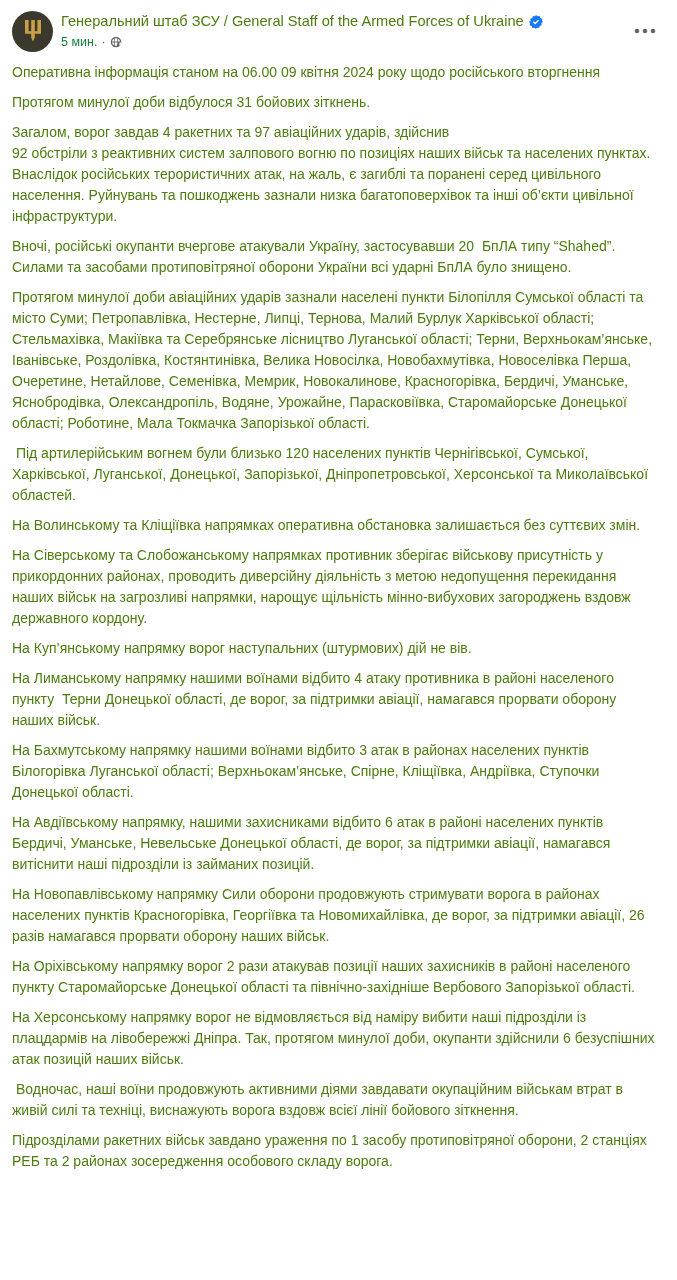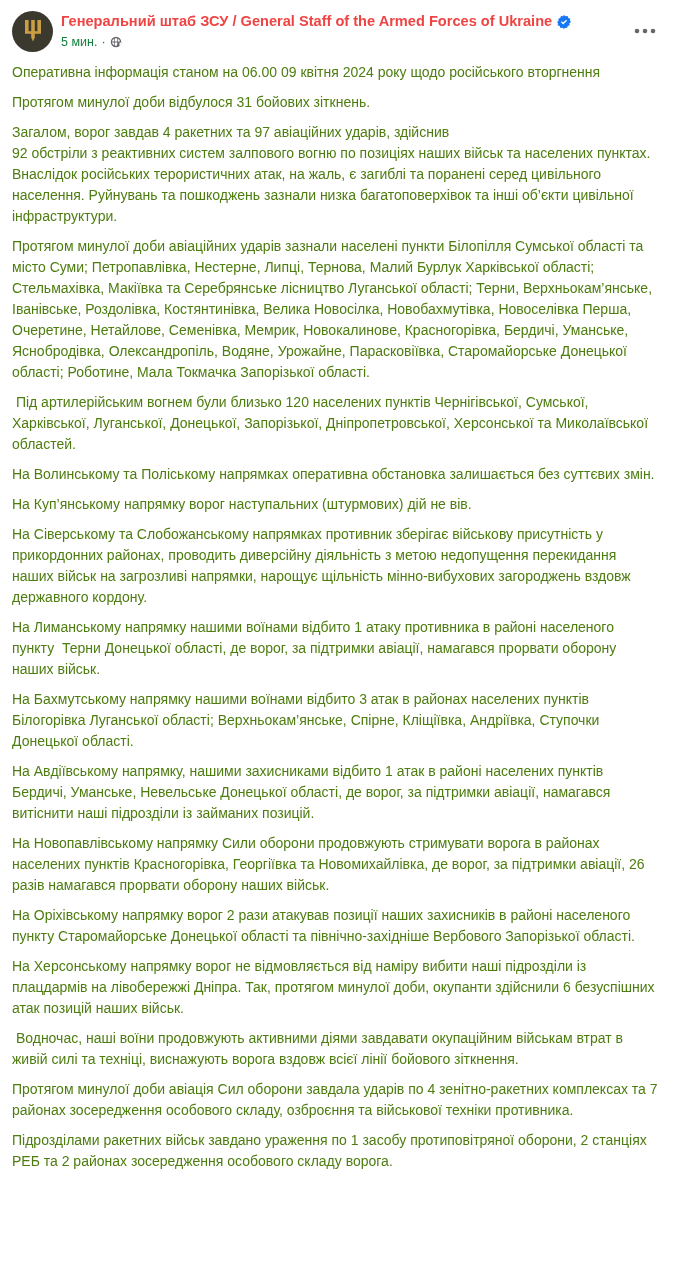--- a/index.html
+++ b/index.html
@@ -27,22 +27,22 @@
     background: #3b382d;
     flex: 0 0 41px;
     display: flex; align-items: center; justify-content: center;
     cursor: pointer;
   }
   .avatar svg { width: 24px; height: 26px; display: block; }
   .header-text { margin-left: 8px; padding-top: 1px; min-width: 0; }
   .name-row { display: flex; align-items: center; }
   .page-name {
     font-size: 14.6px;
-    font-weight: bold;
-    color: #ef4444;
+    font-weight: normal;
+    color: #4d7c0f;
     line-height: 19px;
     white-space: nowrap;
     cursor: pointer;
   }
   .verified { margin-left: 5px; display: inline-flex; flex: 0 0 auto; }
   .verified svg { width: 14px; height: 14px; display: block; }
   .meta-row {
     display: flex; align-items: center;
     margin-top: 3px;
     font-size: 12.5px;
@@ -125,29 +125,29 @@
         </svg>
       </span>
     </div>
   </div>
 
   <div class="post-body">
       <div class="para">Оперативна інформація станом на 06.00 09 квітня 2024 року щодо російського вторгнення</div>
       <div class="para">Протягом минулої доби відбулося 31 бойових зіткнень.</div>
       <div class="para">Загалом, ворог завдав 4 ракетних та 97 авіаційних ударів, здійснив
 92 обстріли з реактивних систем залпового вогню по позиціях наших військ та населених пунктах. Внаслідок російських терористичних атак, на жаль, є загиблі та поранені серед цивільного населення. Руйнувань та пошкоджень зазнали низка багатоповерхівок та інші об’єкти цивільної інфраструктури.</div>
+      <div class="para">Вночі, російські окупанти вчергове атакували Україну, застосувавши 20  БпЛА типу “Shahed”. Силами та засобами протиповітряної оборони України всі ударні БпЛА було знищено.</div>
       <div class="para">Протягом минулої доби авіаційних ударів зазнали населені пункти Білопілля Сумської області та місто Суми; Петропавлівка, Нестерне, Липці, Тернова, Малий Бурлук Харківської області; Стельмахівка, Макіївка та Серебрянське лісництво Луганської області; Терни, Верхньокам’янське, Іванівське, Роздолівка, Костянтинівка, Велика Новосілка, Новобахмутівка, Новоселівка Перша, Очеретине, Нетайлове, Семенівка, Мемрик, Новокалинове, Красногорівка, Бердичі, Уманське, Яснобродівка, Олександропіль, Водяне, Урожайне, Парасковіївка, Старомайорське Донецької області; Роботине, Мала Токмачка Запорізької області.</div>
       <div class="para"> Під артилерійським вогнем були близько 120 населених пунктів Чернігівської, Сумської, Харківської, Луганської, Донецької, Запорізької, Дніпропетровської, Херсонської та Миколаївської областей.</div>
-      <div class="para">На Волинському та Поліському напрямках оперативна обстановка залишається без суттєвих змін.</div>
+      <div class="para">На Волинському та Кліщіївка напрямках оперативна обстановка залишається без суттєвих змін.</div>
+      <div class="para">На Сіверському та Слобожанському напрямках противник зберігає військову присутність у прикордонних районах, проводить диверсійну діяльність з метою недопущення перекидання наших військ на загрозливі напрямки, нарощує щільність мінно-вибухових загороджень вздовж державного кордону.</div>
       <div class="para">На Куп’янському напрямку ворог наступальних (штурмових) дій не вів.</div>
-      <div class="para">На Сіверському та Слобожанському напрямках противник зберігає військову присутність у прикордонних районах, проводить диверсійну діяльність з метою недопущення перекидання наших військ на загрозливі напрямки, нарощує щільність мінно-вибухових загороджень вздовж державного кордону.</div>
-      <div class="para">На Лиманському напрямку нашими воїнами відбито 1 атаку противника в районі населеного пункту  Терни Донецької області, де ворог, за підтримки авіації, намагався прорвати оборону наших військ.</div>
+      <div class="para">На Лиманському напрямку нашими воїнами відбито 4 атаку противника в районі населеного пункту  Терни Донецької області, де ворог, за підтримки авіації, намагався прорвати оборону наших військ.</div>
       <div class="para">На Бахмутському напрямку нашими воїнами відбито 3 атак в районах населених пунктів Білогорівка Луганської області; Верхньокам’янське, Спірне, Кліщіївка, Андріївка, Ступочки Донецької області.</div>
-      <div class="para">На Авдіївському напрямку, нашими захисниками відбито 1 атак в районі населених пунктів Бердичі, Уманське, Невельське Донецької області, де ворог, за підтримки авіації, намагався витіснити наші підрозділи із займаних позицій.</div>
+      <div class="para">На Авдіївському напрямку, нашими захисниками відбито 6 атак в районі населених пунктів Бердичі, Уманське, Невельське Донецької області, де ворог, за підтримки авіації, намагався витіснити наші підрозділи із займаних позицій.</div>
       <div class="para">На Новопавлівському напрямку Сили оборони продовжують стримувати ворога в районах населених пунктів Красногорівка, Георгіївка та Новомихайлівка, де ворог, за підтримки авіації, 26 разів намагався прорвати оборону наших військ.</div>
       <div class="para">На Оріхівському напрямку ворог 2 рази атакував позиції наших захисників в районі населеного пункту Старомайорське Донецької області та північно-західніше Вербового Запорізької області.</div>
       <div class="para">На Херсонському напрямку ворог не відмовляється від наміру вибити наші підрозділи із плацдармів на лівобережжі Дніпра. Так, протягом минулої доби, окупанти здійснили 6 безуспішних атак позицій наших військ.</div>
       <div class="para"> Водночас, наші воїни продовжують активними діями завдавати окупаційним військам втрат в живій силі та техніці, виснажують ворога вздовж всієї лінії бойового зіткнення.</div>
-      <div class="para">Протягом минулої доби авіація Сил оборони завдала ударів по 4 зенітно-ракетних комплексах та 7 районах зосередження особового складу, озброєння та військової техніки противника.</div>
       <div class="para">Підрозділами ракетних військ завдано ураження по 1 засобу протиповітряної оборони, 2 станціях РЕБ та 2 районах зосередження особового складу ворога.</div>
     </div>
 
 </div>
 
 </body></html>

